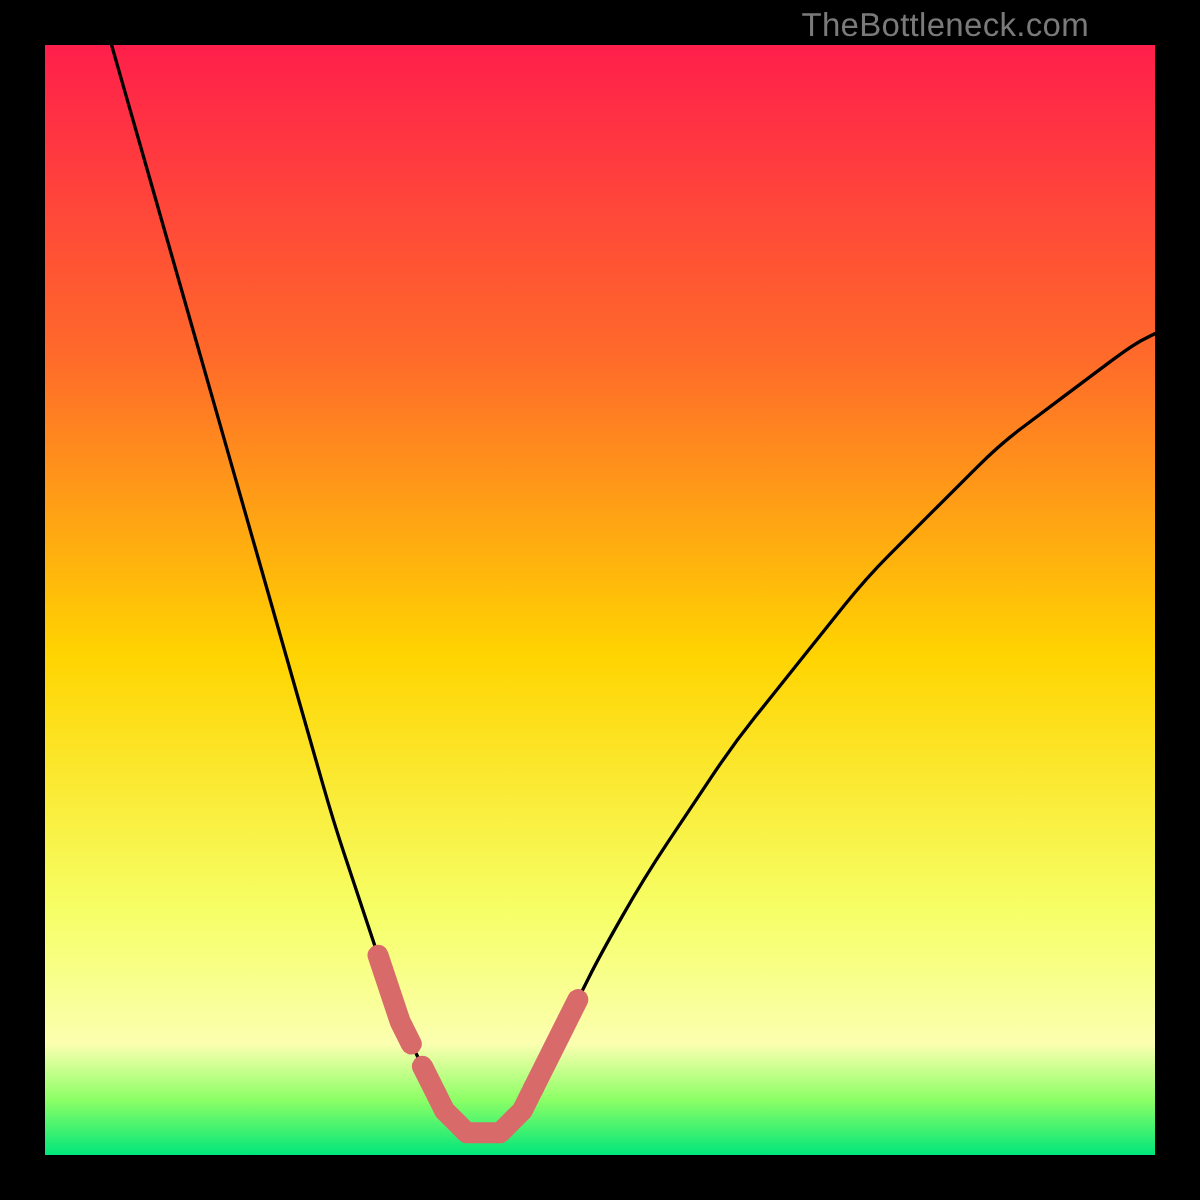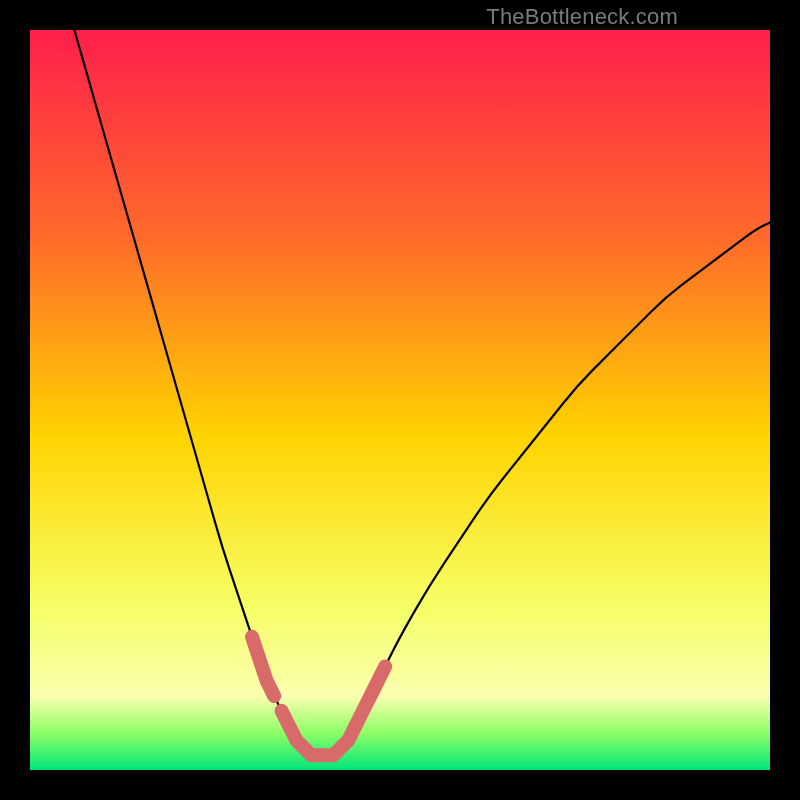--- a/index.html
+++ b/index.html
@@ -10,20 +10,21 @@
     background: #000;
     overflow: hidden;
     font-family: Arial, Helvetica, sans-serif;
   }
   .frame {
     position: absolute;
     top: 0; left: 0;
     width: 708px;
     height: 800px;
     background: #000;
+    padding-left: 48px;
   }
   .plot-area {
     position: absolute;
     top: 30px;
     left: 30px;
     width: 740px;
     height: 740px;
     overflow: hidden;
   }
   .attribution {

